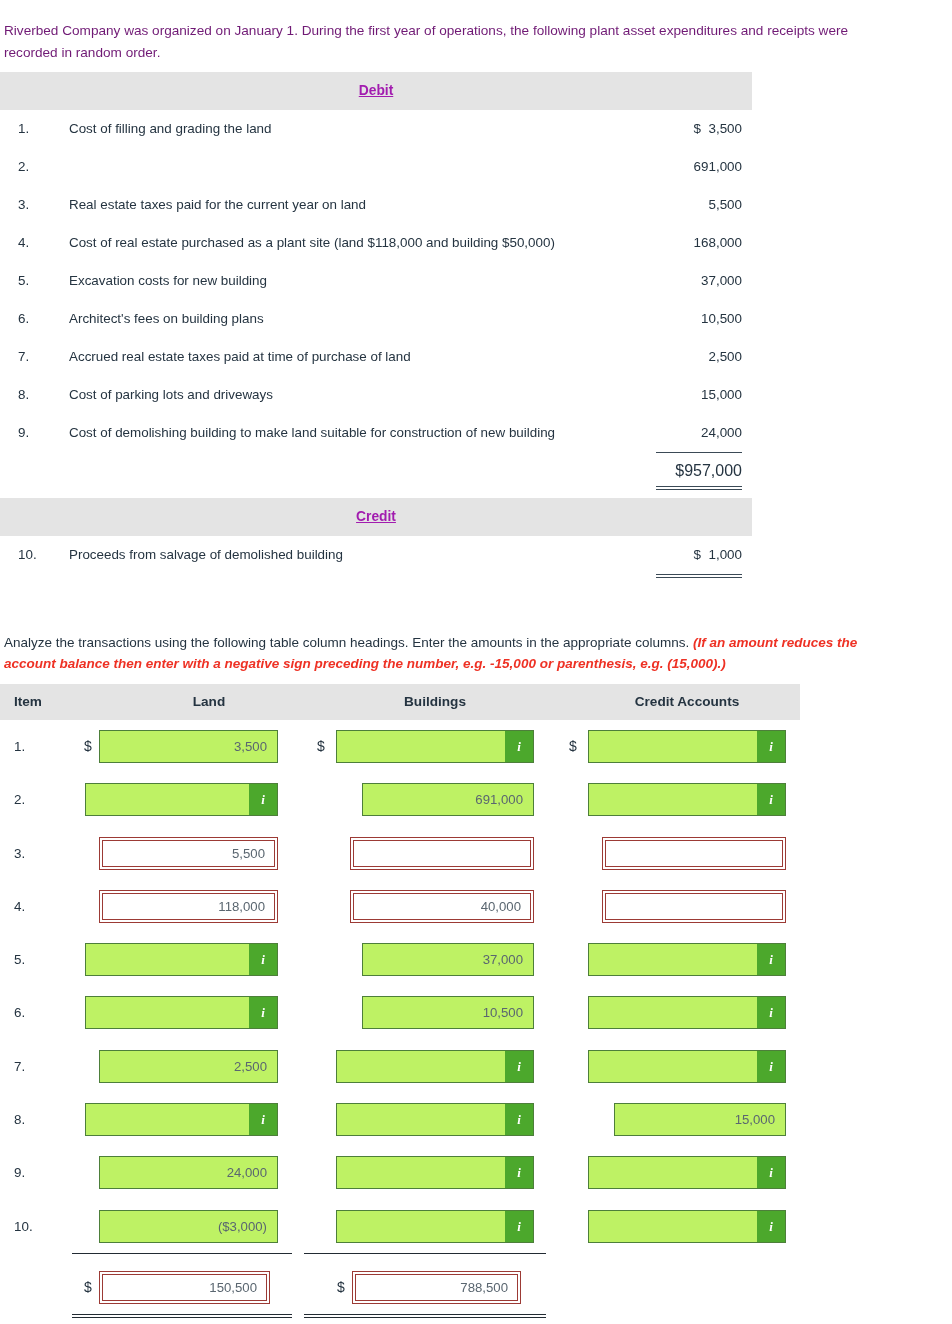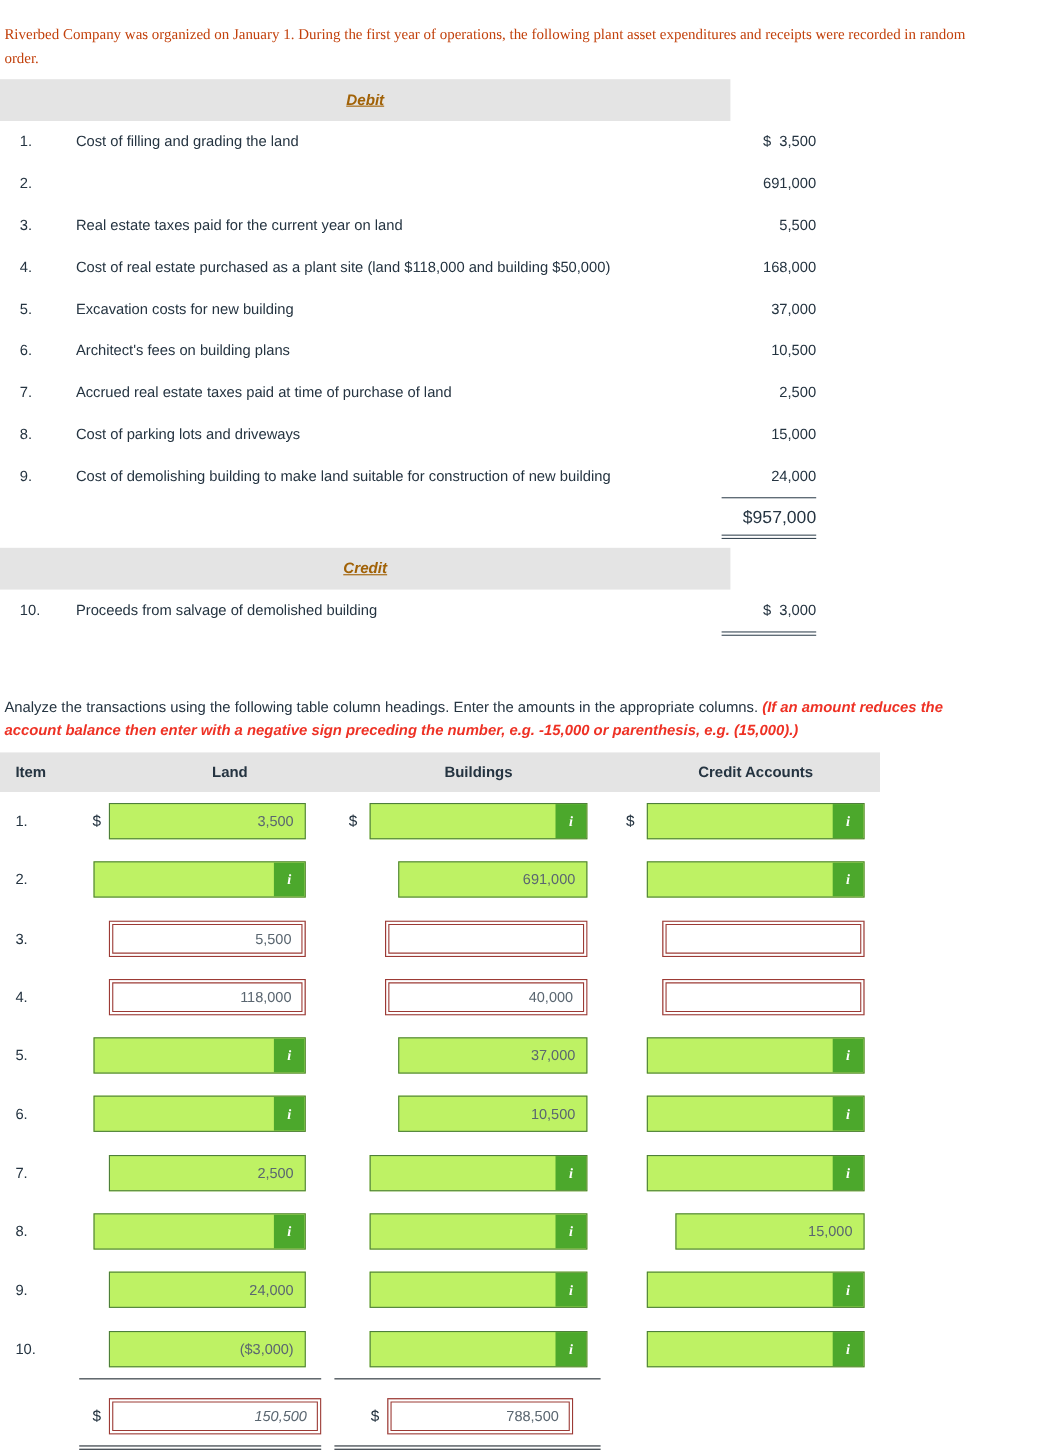--- a/index.html
+++ b/index.html
@@ -19,41 +19,39 @@
   }
 
   
   .intro {
     position: absolute;
     left: 4px;
     top: 6px;
     width: 890px;
     font-size: 13.6px;
     line-height: 1.62;
-    color: #c2410c;
-    font-family: Liberation Serif, serif;
+    color: #701a75;
   }
 
   
   .listing {
     position: absolute;
     left: 0;
     top: 72px;
     width: 752px;
   }
   .band {
     background: #e4e4e4;
     height: 38px;
     line-height: 38px;
     text-align: center;
     font-weight: 700;
     font-size: 13.8px;
-    color: #a16207;
-    width: 664px;
-    font-style: italic;
+    color: #a21caf;
+    width: 752px;
   }
   .band span { text-decoration: underline; }
 
   .lrow {
     position: relative;
     height: 38px;
     line-height: 38px;
     width: 752px;
   }
   .lnum {
@@ -283,21 +281,21 @@
     <div class="dbl-rule" style="top:-4px;"></div>
   </div>
 
   <div class="band">
     <span>Credit</span>
   </div>
 
   <div class="lrow">
     <div class="lnum">10.</div>
     <div class="ldesc">Proceeds from salvage of demolished building</div>
-    <div class="lamt">$  3,000</div>
+    <div class="lamt">$  1,000</div>
   </div>
 
   <div style="position:relative;height:8px;">
     <div class="dbl-rule" style="top:0;"></div>
   </div>
 
 </div>
 
 <p class="analyze">
   <span>Analyze the transactions using the following table column headings. Enter the amounts in the appropriate columns. </span><span class="warn">(If an amount reduces the account balance then enter with a negative sign preceding the number, e.g. -15,000 or parenthesis, e.g. (15,000).)</span>
@@ -468,21 +466,21 @@
           </div>
         </div>
       </div>
     </div>
 
   <div style="position:relative;height:68px;">
     <div class="rule" style="left:72px;width:220px;top:0;"></div>
     <div class="rule" style="left:304px;width:242px;top:0;"></div>
 
     <div class="dollar" style="left:84px;top:18px;">$</div>
-    <div class="cell" style="left:99px;top:18px;width:193px;font-style:italic;">
+    <div class="cell" style="left:99px;top:18px;width:171px;">
       <div class="ibox red">150,500</div>
     </div>
 
     <div class="dollar" style="left:337px;top:18px;">$</div>
     <div class="cell" style="left:352px;top:18px;width:169px;">
       <div class="ibox red">788,500</div>
     </div>
 
     <div class="rule2" style="left:72px;width:220px;top:61px;"></div>
     <div class="rule2" style="left:304px;width:242px;top:61px;"></div>

